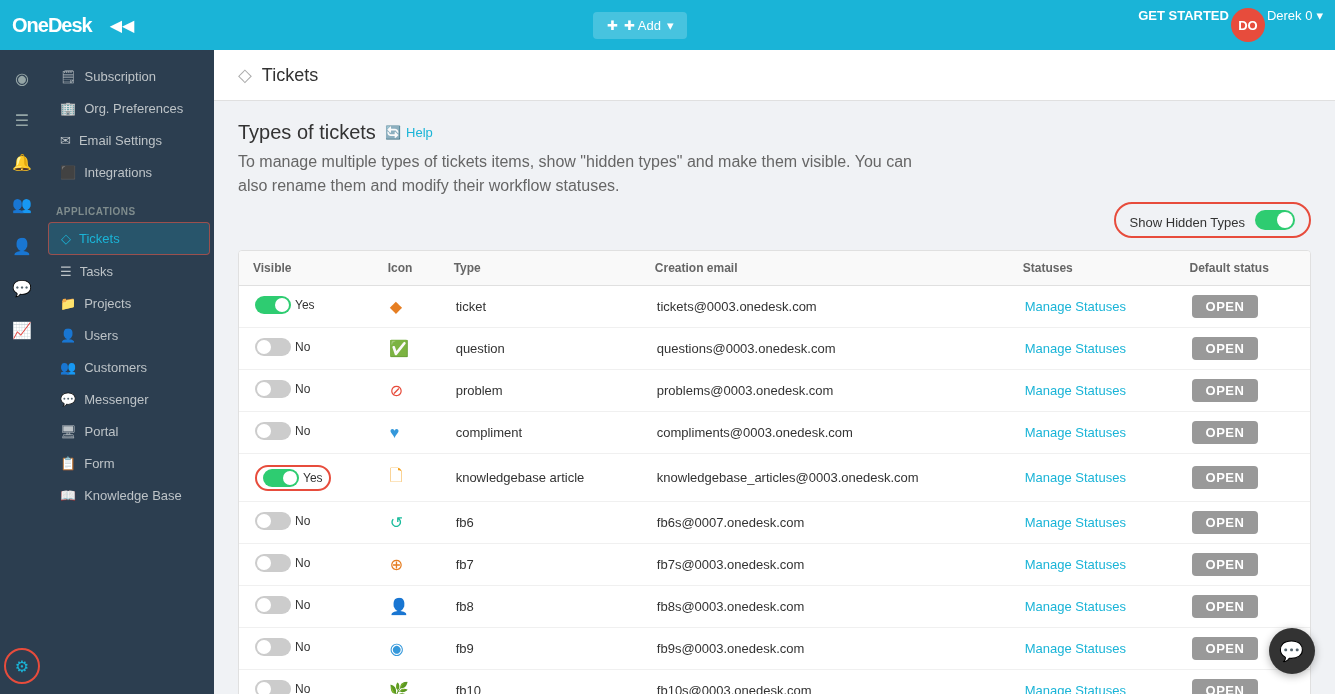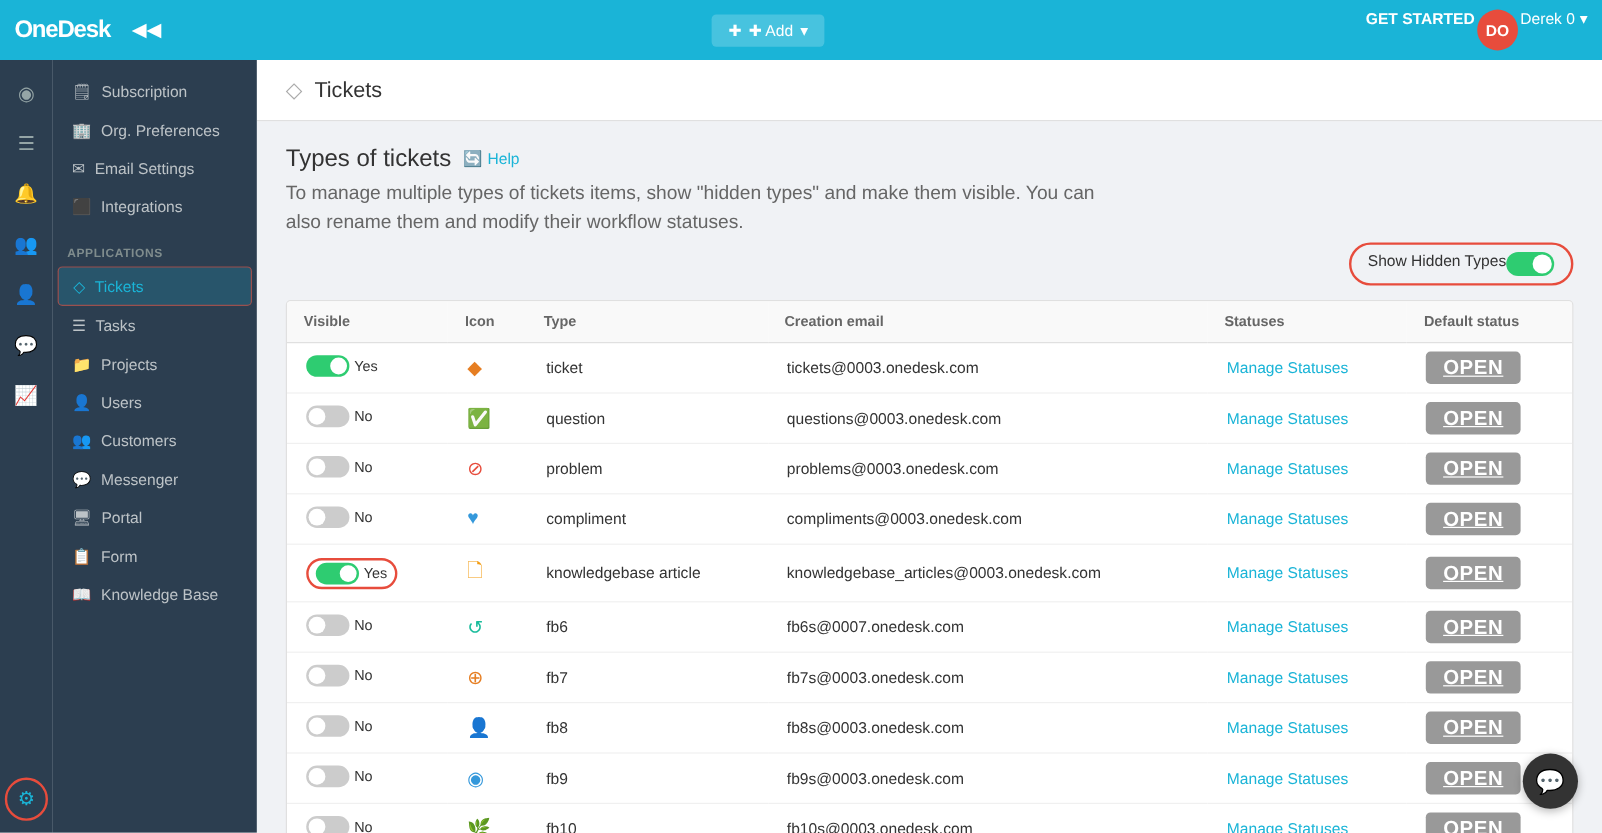--- a/index.html
+++ b/index.html
@@ -209,21 +209,22 @@
 
     
     .toggle-row {
       display: flex;
       justify-content: flex-end;
       align-items: center;
       margin-bottom: 12px;
     }
     .toggle-label-container {
       display: flex;
-      align-items: flex-start;
+      align-items: flex-end;
+      gap: 10px;
       border: 2px solid #e74c3c;
       border-radius: 20px;
       padding: 6px 14px;
     }
     .toggle-label {
       font-size: 13px;
       color: #333;
       font-weight: 500;
     }
     .toggle-switch {
@@ -306,24 +307,23 @@
       text-decoration: none;
       font-size: 13px;
     }
 
     
     .open-badge {
       background: #999;
       color: white;
       padding: 4px 14px;
       border-radius: 4px;
-      font-size: 17px;
+      font-size: 13px;
       font-weight: 600;
       letter-spacing: 0.5px;
-      text-decoration: underline;
     }
 
     
     .chat-btn {
       position: fixed;
       bottom: 20px;
       right: 20px;
       width: 46px;
       height: 46px;
       background: #333;

